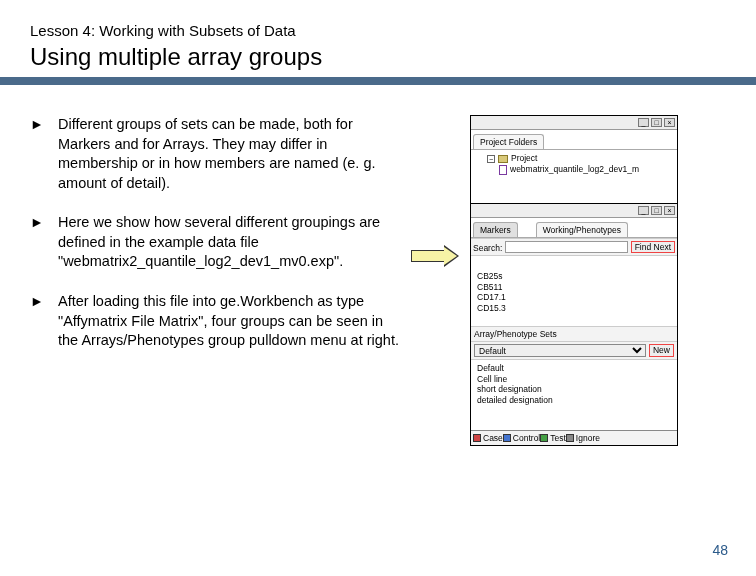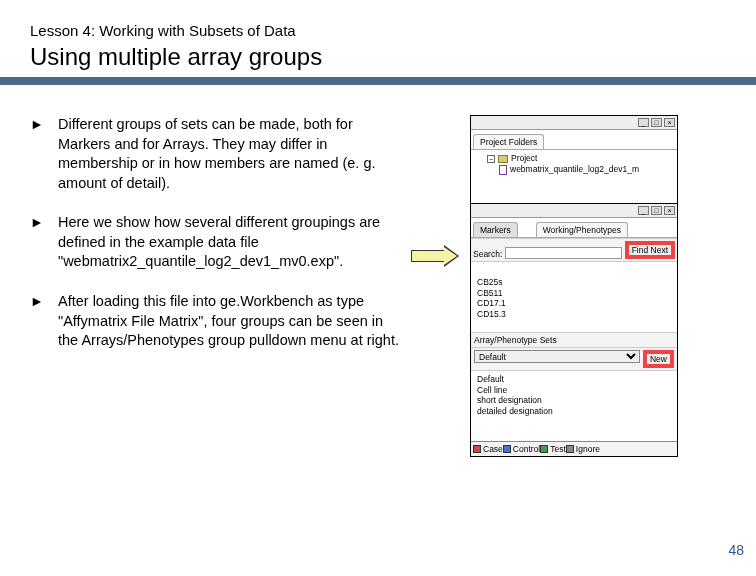--- a/index.html
+++ b/index.html
@@ -58,34 +58,34 @@
   .panel-tab.back { background: #e0e0e0; }
   .tree, .list { font-size: 8.5px; padding: 3px 4px 6px 4px; background: #fff; }
   .tree-row { white-space: nowrap; line-height: 1.3; display: flex; align-items: center; gap: 3px; }
   .indent1 { padding-left: 12px; }
   .indent2 { padding-left: 24px; }
   .folder-icon { width: 10px; height: 8px; background: #d9c97a; border: 1px solid #8a7a2a; display: inline-block; }
   .file-icon { width: 8px; height: 10px; background: #fff; border: 1px solid #7a3aa0; display: inline-block; }
   .box-icon { display: inline-block; width: 8px; height: 8px; border: 1px solid #666; text-align: center; line-height: 7px; font-size: 7px; }
   .search-row { display: flex; font-size: 8.5px; align-items: flex-end; padding: 2px 2px; gap: 3px; border-top: 1px solid #ccc; border-bottom: 1px solid #ccc; background: #f3f3f3;}
   .search-row input { flex: 1; font-size: 8.5px; height: 12px; border: 1px solid #999; }
-  .mini-btn { font-size: 8.5px; border: 4px solid #ef4444; padding: 0 3px; background: #eee; }
+  .mini-btn { font-size: 8.5px; border: 1px solid #ef4444; padding: 0 3px; background: #eee; }
   .list .row { line-height: 1.25; white-space: nowrap; padding: 0 2px; }
   .list .row.sel { background: #b0b0b0; }
   .sets-bar { display: flex; font-size: 8.5px; padding: 2px 3px; gap: 3px; background: #f3f3f3; border-top: 1px solid #ccc; border-bottom: 1px solid #ccc;}
   .sets-bar select { font-size: 8.5px; height: 13px; flex: 1; border: 1px solid #888; }
   .bottom-bar { display: flex; font-size: 8.5px; padding: 2px 2px; border-top: 1px solid #888; background: #f3f3f3; align-items: center; }
   .bottom-bar .item { display: flex; align-items: center; gap: 2px; }
   .sq { width: 8px; height: 8px; display: inline-block; border: 1px solid #333;}
   .sq.red { background: #d04545; }
   .sq.blue { background: #4575d0; }
   .sq.green { background: #45a045; }
   .sq.gray { background: #888; }
   .a-s { font-size: 8.5px; }
-  .page-num { position: absolute; right: 12px; bottom: 18px; font-size: 14px; color: #2b5a8a; }
+  .page-num { position: absolute; right: 28px; bottom: 18px; font-size: 14px; color: #2b5a8a; }
   .tabs-row { display: flex; padding-top: 2px; border-bottom: 1px solid #aaa; background: #fff; }
 </style>
 </head>
 <body>
 
 <div class="slide">
   <div class="lesson-label">Lesson 4: Working with Subsets of Data</div>
   <div class="title">Using multiple array groups</div>
   <div class="rule"></div>
 

